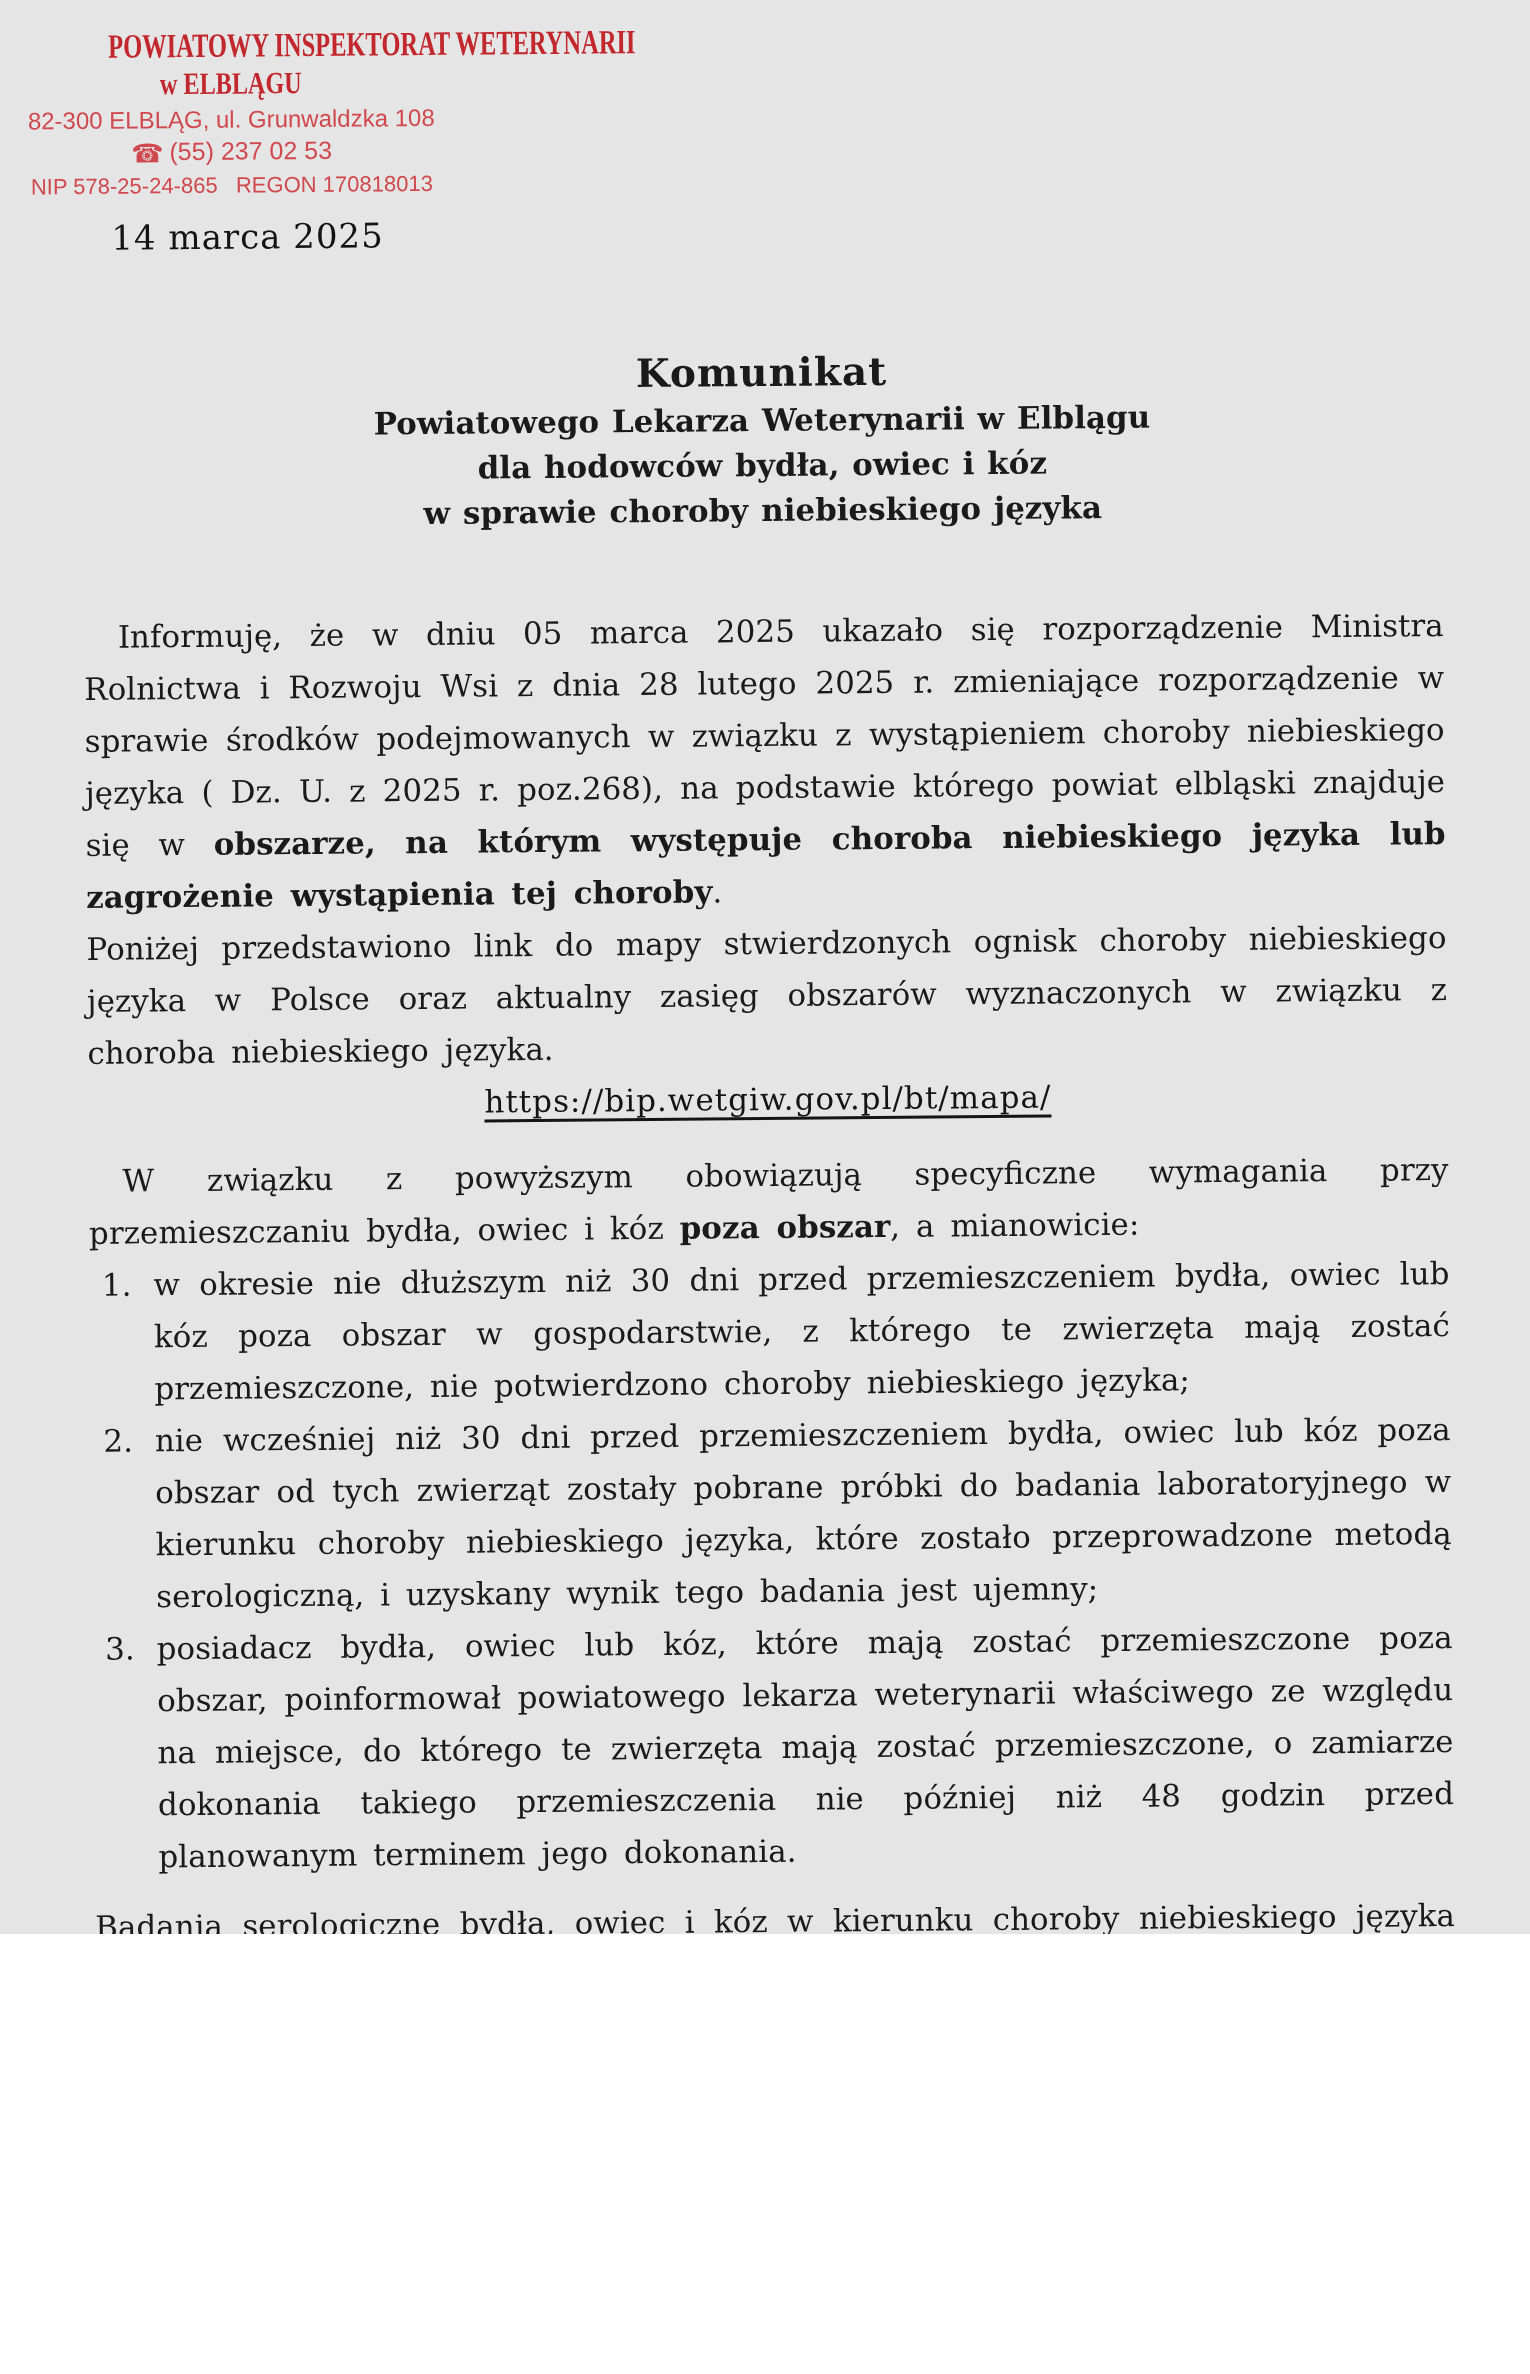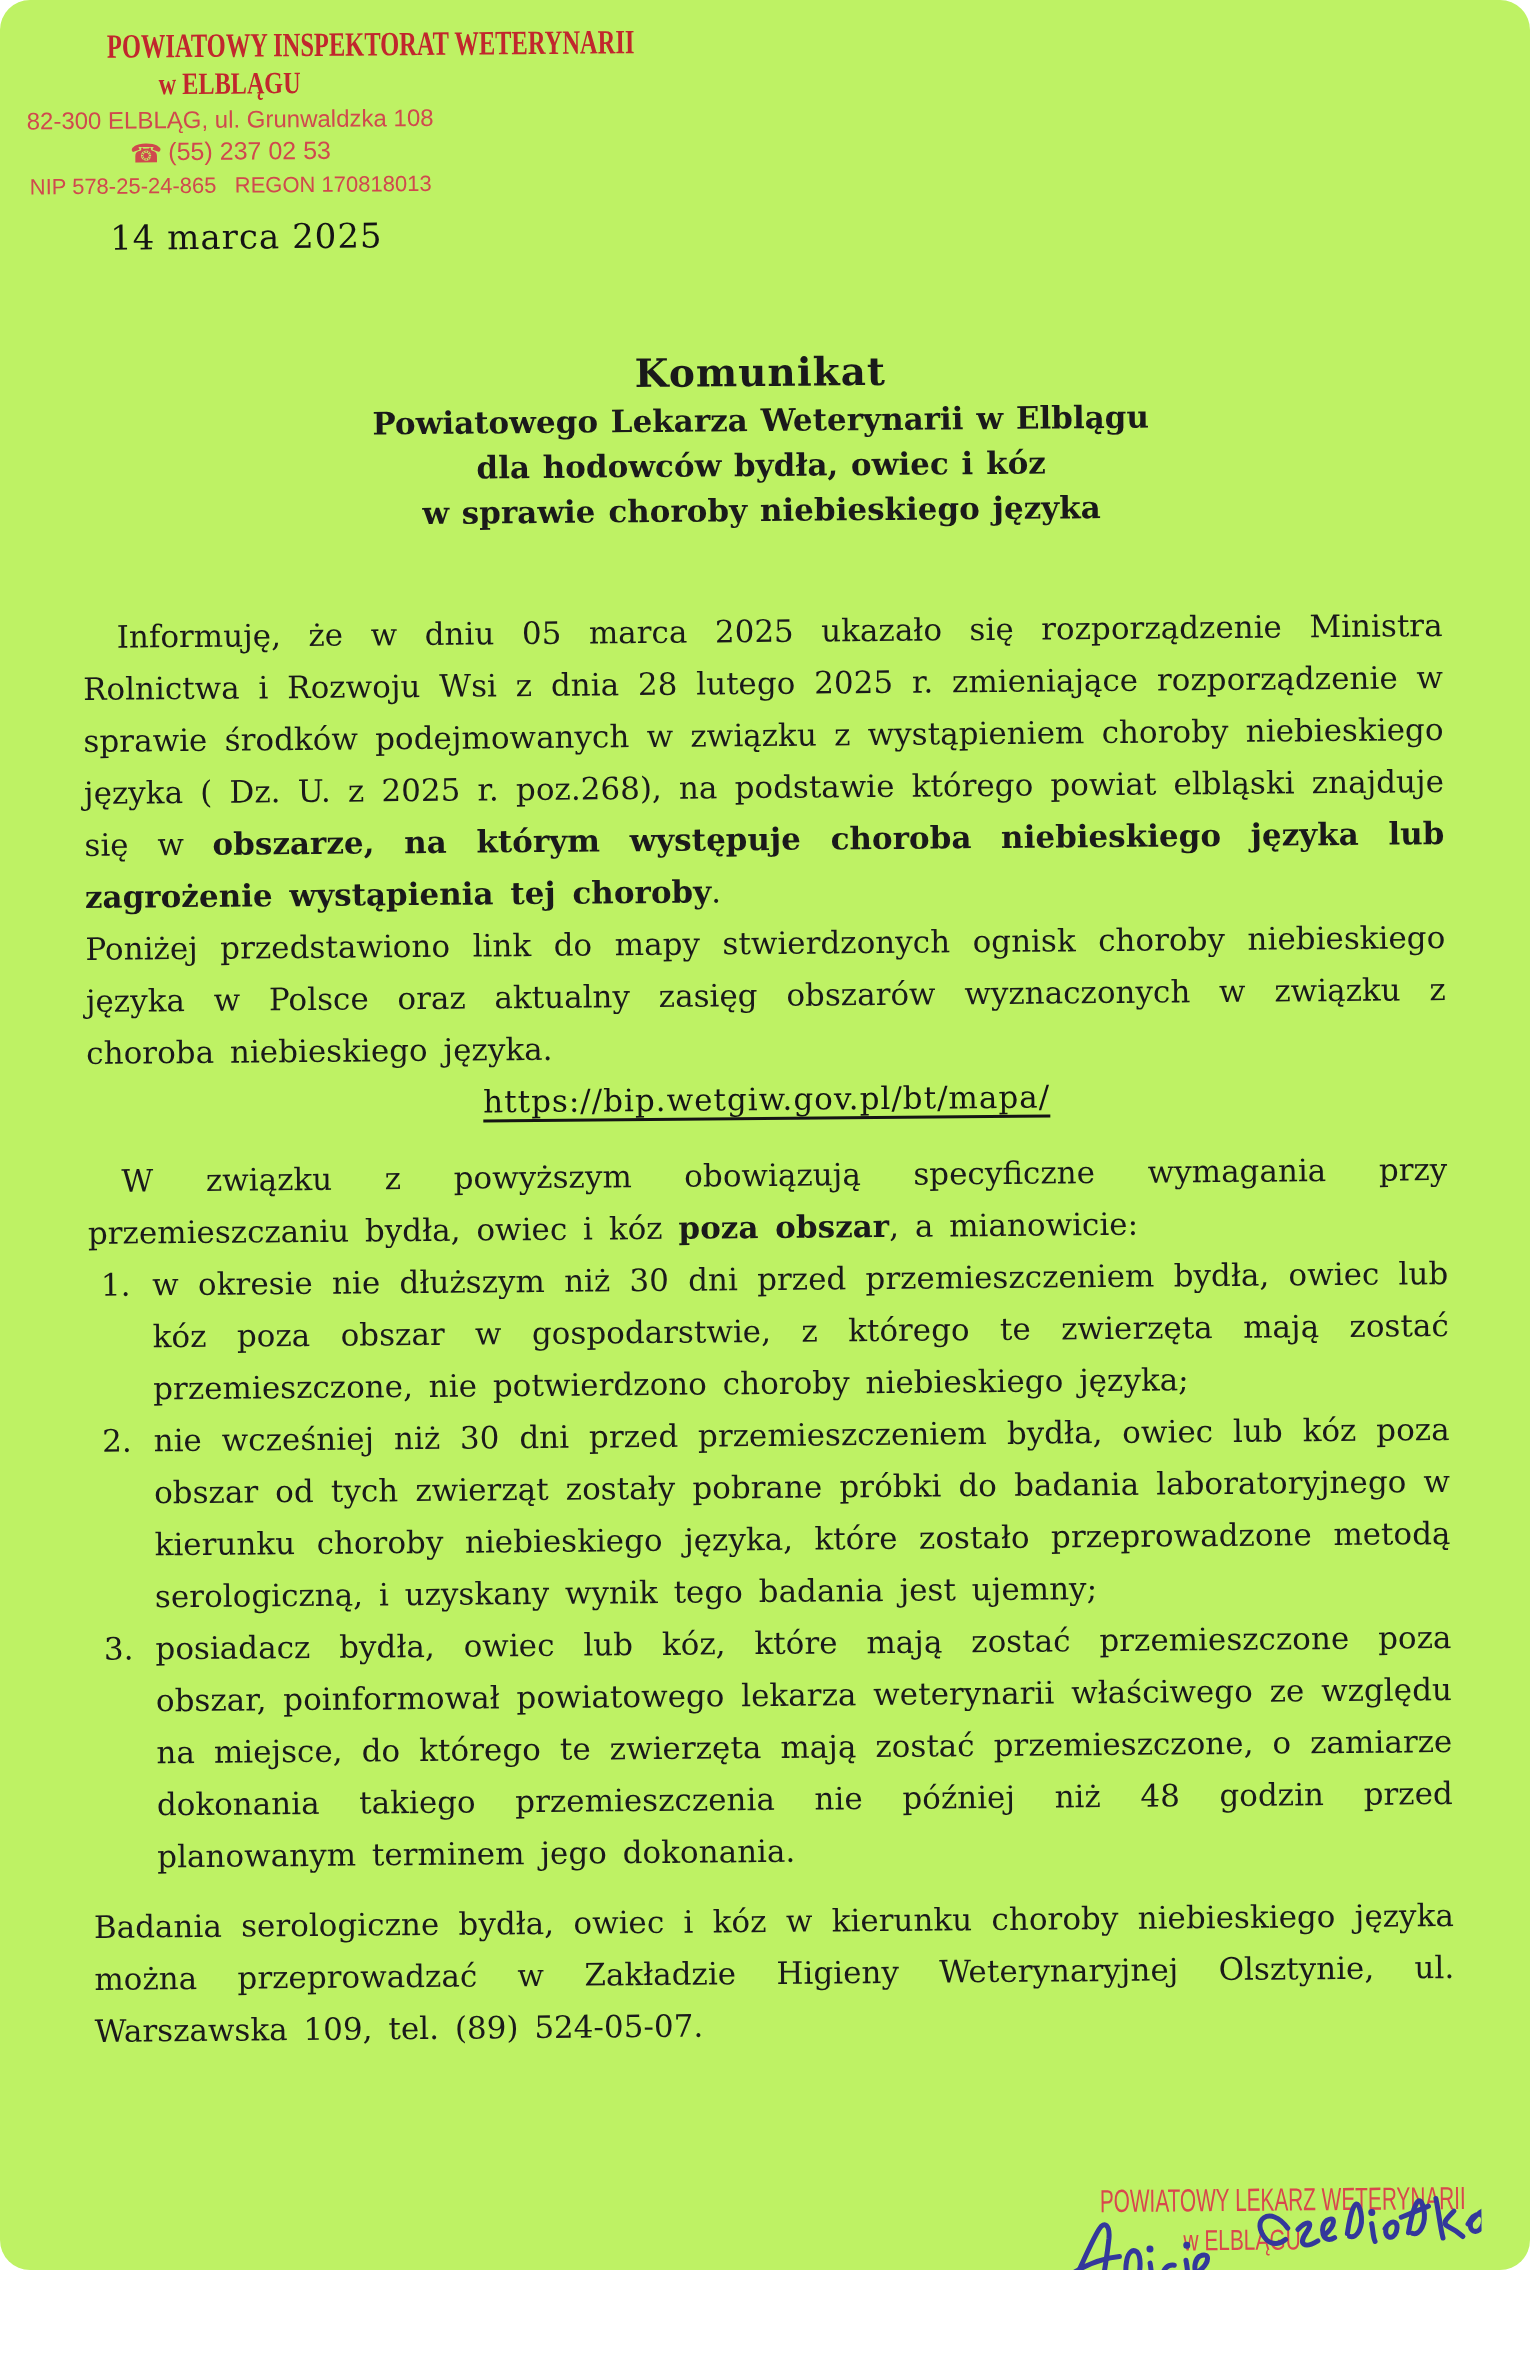--- a/index.html
+++ b/index.html
@@ -1,23 +1,22 @@
 <!DOCTYPE html>
 <html lang="pl"><head>
 <meta charset="utf-8">
 <style>
   html,body{margin:0;padding:0;background:#ffffff;}
   .page{
     position:relative;
-    width:1530px;height:2270px;
-    background:#bef264;
+    width:1530px;height:1934px;
+    background:#e5e5e5;
     overflow:hidden;
     color:#1b1b1b;
     font-family:"DejaVu Serif", serif;
-    border-radius:30px;
   }
   .content{position:absolute;inset:0;transform:rotate(-0.5deg);transform-origin:50% 40%;}
 
   
   .letterhead{
     position:absolute;top:24px;left:12px;width:450px;
     text-align:center;line-height:1;
   }
   .lh-serif{
     font-family:"Liberation Serif", serif;font-weight:700;

